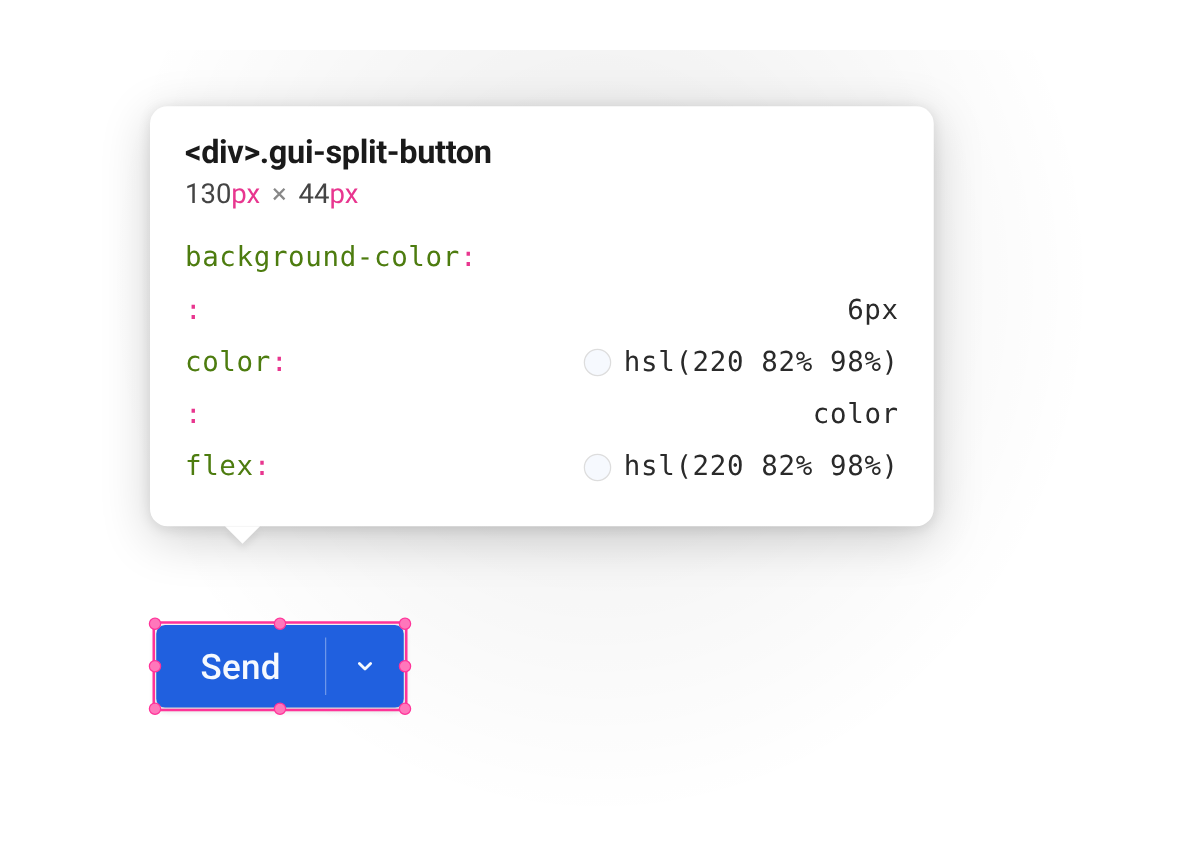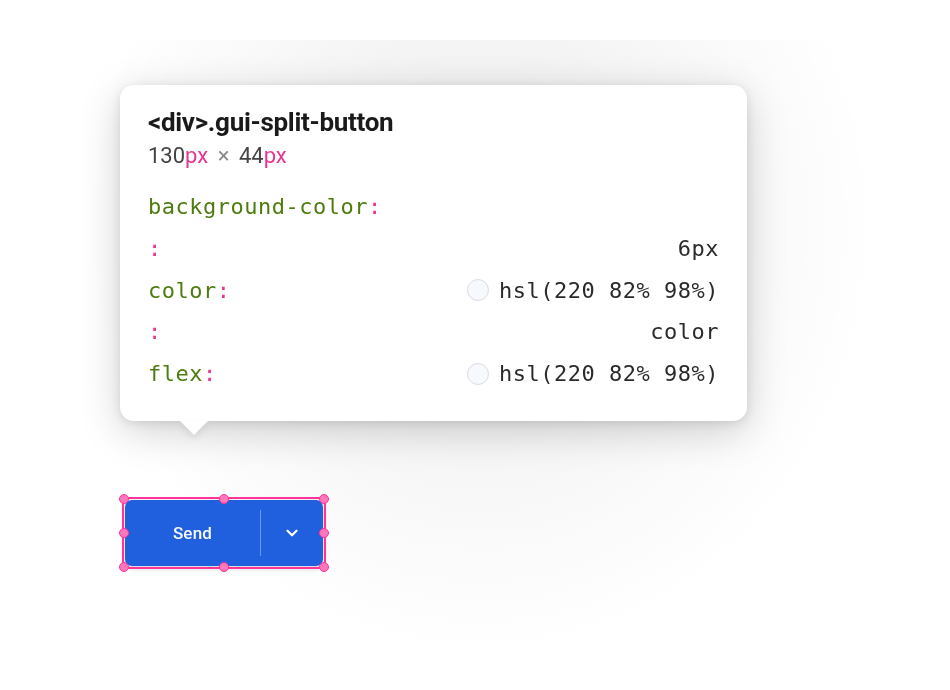--- a/index.html
+++ b/index.html
@@ -166,21 +166,21 @@
       color: hsl(220, 82%, 98%);
       box-shadow: 0 2px 6px rgba(0,0,0,0.2);
       position: relative;
     }
 
     .split-button-main {
       flex: 1;
       display: flex;
       align-items: center;
       justify-content: center;
-      font-size: 17px;
+      font-size: 28px;
       font-weight: 500;
       letter-spacing: 0.2px;
     }
 
     .split-button-divider {
       width: 1px;
       background: rgba(255,255,255,0.35);
       margin: 10px 0;
     }
 

